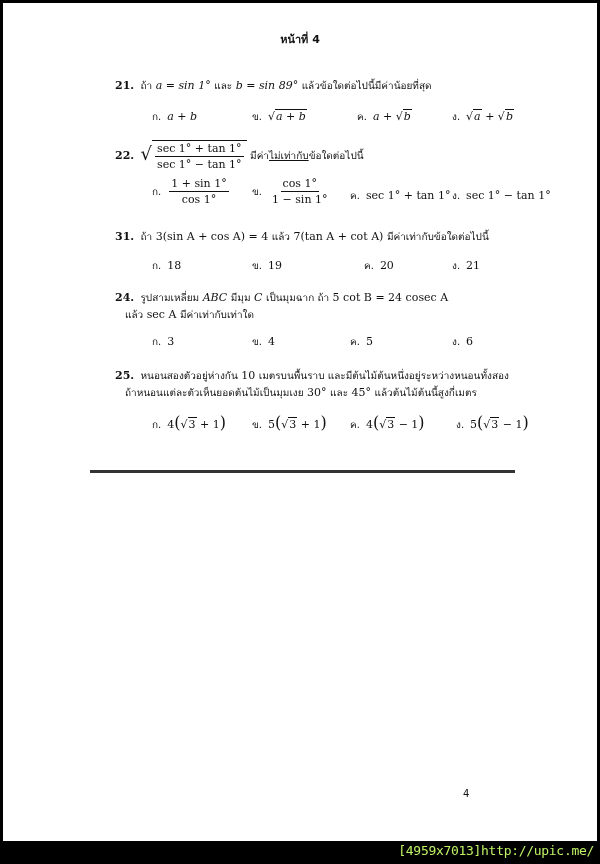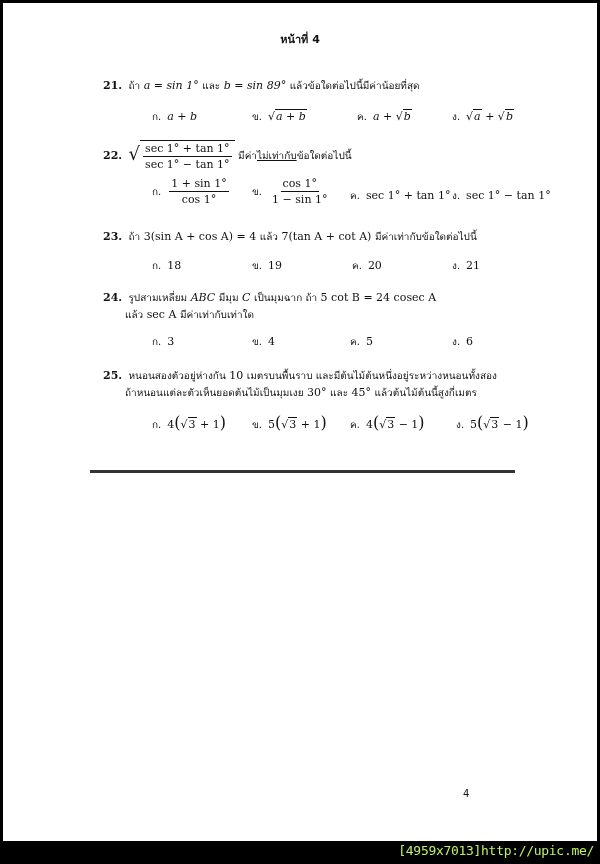--- a/index.html
+++ b/index.html
@@ -4,21 +4,21 @@
 <style>
   html, body { margin:0; padding:0; }
   body { width:600px; height:864px; background:#000; position:relative; overflow:hidden;
          font-family:"DejaVu Serif", serif; color:#111; }
   .page { position:absolute; left:3px; top:3px; width:594px; height:838px; background:#fff; }
   .footer-bar { position:absolute; left:0; top:841px; width:600px; height:23px; background:#000; }
   .watermark { position:absolute; right:6px; top:843px; color:#bef264; font-family:"DejaVu Sans Mono", monospace;
                font-size:13px; letter-spacing:-0.3px; }
   .header { position:absolute; left:0; width:600px; top:30px; text-align:center; font-weight:bold;
             font-size:11px; font-family:"DejaVu Sans", sans-serif; }
-  .q { position:absolute; left:103px; font-size:11px; line-height:16px; }
+  .q { position:absolute; left:115px; font-size:11px; line-height:16px; }
   .qnum { font-weight:bold; display:inline-block; width:22px; }
   .qtext { font-family:"DejaVu Sans", sans-serif; font-size:10px; }
   .math { font-family:"DejaVu Serif", serif; font-style:normal; font-size:11px; }
   .mi { font-style:italic; }
   .opts { position:absolute; left:120px; width:400px; font-size:11px; }
   .opt { position:absolute; white-space:nowrap;margin-left:32px; }
   .lbl { font-family:"DejaVu Sans", sans-serif; font-size:10px; margin-right:6px; }
   .frac { display:inline-flex; flex-direction:column; align-items:center; vertical-align:middle; margin:0 2px; }
   .frac .n { border-bottom:1px solid #111; padding:0 2px; line-height:15px; }
   .frac .d { padding:0 2px; line-height:15px; }
@@ -67,31 +67,31 @@
       </span></span>
   <span class="opt" style="left:100px;top:-6px"><span class="lbl">ข.</span><span class="frac">
         <span class="n math">cos 1°</span>
         <span class="d math">1 − sin 1°</span>
       </span></span>
   <span class="opt" style="left:198px;top:6px"><span class="lbl">ค.</span><span class="math">sec 1° + tan 1°</span></span>
   <span class="opt" style="left:300px;top:6px"><span class="lbl">ง.</span><span class="math">sec 1° − tan 1°</span></span>
 </div>
 
 <div class="q" style="top:229px">
-  <span class="qnum">23.</span>
+  <span class="qnum">31.</span>
   <span class="qtext">ถ้า</span>
   <span class="math">3(sin A + cos A) = 4</span>
   <span class="qtext">แล้ว</span>
   <span class="math">7(tan A + cot A)</span>
   <span class="qtext">มีค่าเท่ากับข้อใดต่อไปนี้</span>
 </div>
 <div class="opts" style="top:258px">
   <span class="opt" style="left:0"><span class="lbl">ก.</span><span class="math">18</span></span>
   <span class="opt" style="left:100px"><span class="lbl">ข.</span><span class="math">19</span></span>
-  <span class="opt" style="left:200px"><span class="lbl">ค.</span><span class="math">20</span></span>
+  <span class="opt" style="left:212px"><span class="lbl">ค.</span><span class="math">20</span></span>
   <span class="opt" style="left:300px"><span class="lbl">ง.</span><span class="math">21</span></span>
 </div>
 
 <div class="q" style="top:290px">
   <span class="qnum">24.</span>
   <span class="qtext">รูปสามเหลี่ยม</span>
   <span class="math mi">ABC</span>
   <span class="qtext">มีมุม</span>
   <span class="math mi">C</span>
   <span class="qtext">เป็นมุมฉาก ถ้า</span>

